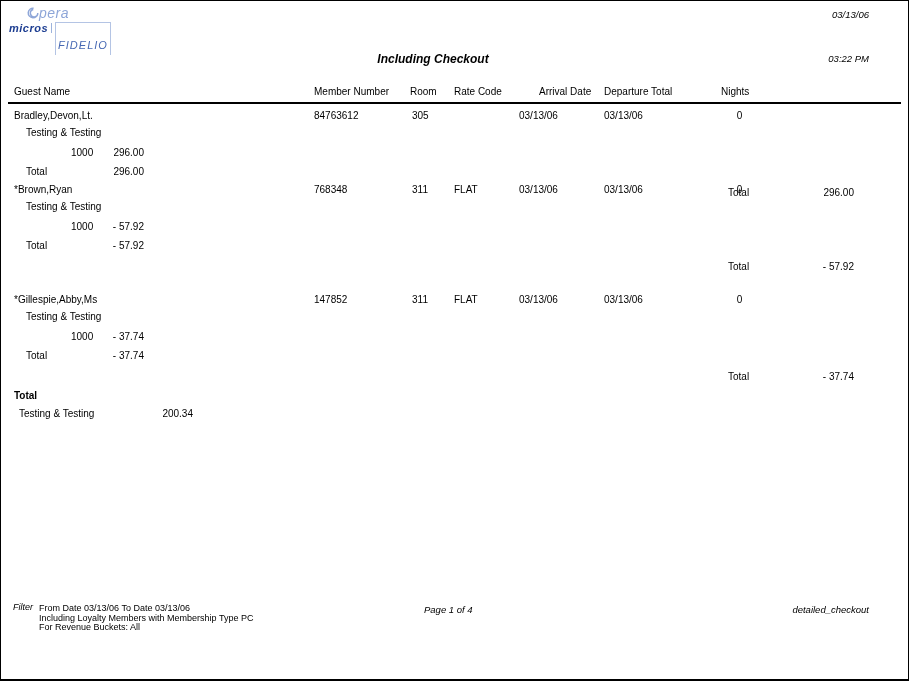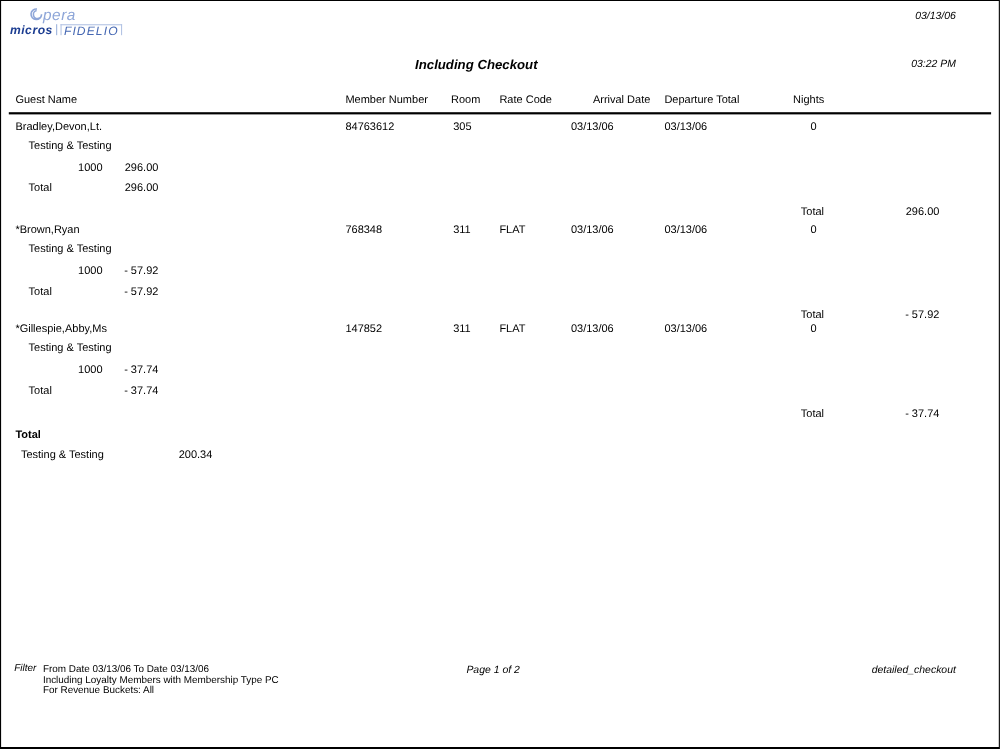--- a/index.html
+++ b/index.html
@@ -20,42 +20,42 @@
   .it  { font-style:italic; }
   .b   { font-weight:bold; }
 
   
   .logo { position:absolute; left:8px; top:5px;font-style:italic; }
   .logo-opera { margin-left:18px; font-size:14px; line-height:15px; color:#8ea6d8; letter-spacing:0.5px; }
   .logo-opera svg { vertical-align:-1px; }
   .logo-mf { font-size:11px; line-height:12px; margin-top:1px; }
   .micros { color:#1c3d91; font-weight:bold; letter-spacing:0.5px; }
   .mf-sep { display:inline-block; width:1px; height:10px; background:#9db3dc; margin:0 3px; vertical-align:-1px; }
-  .fidelio { display:inline-block; color:#4668b3; letter-spacing:1px; border:1px solid #b4c4e4; border-bottom:none; padding:0 2px; height:10px; overflow:hidden; vertical-align:top;text-align:right; }
+  .fidelio { display:inline-block; color:#4668b3; letter-spacing:1px; border:1px solid #b4c4e4; border-bottom:none; padding:16px 2px; height:10px; overflow:hidden; vertical-align:top;text-align:right; }
 
   
   .hotel-name   { left:0; top:7px;  width:864px; text-align:center; font-size:11.5px; }
   .report-title { left:0; top:51px; width:864px; text-align:center; font-size:12px; }
   .report-date  { right:39px; top:8px; }
   .report-time  { right:39px; top:52px; }
 
   
   .col-h { top:85px; }
   .ch-guest  { left:13px; }
   .ch-member { left:313px; }
   .ch-room   { left:409px; }
   .ch-rate   { left:453px; }
   .ch-arr    { left:518px;margin-left:20px; }
   .ch-dep    { left:603px; }
   .ch-nights { left:720px; }
   .header-rule { position:absolute; left:7px; right:7px; top:101px; height:2px; background:#000; }
 
   
   .guest-block { position:absolute; left:0; width:100%; height:92px; }
-  .gb-0 { top:106px; } .gb-1 { top:200px; } .gb-2 { top:290px;padding-left:41px; }
+  .gb-0 { top:106px; } .gb-1 { top:180px; } .gb-2 { top:290px;padding-left:41px; }
   .g-name   { left:13px;  top:3px; }
   .g-member { left:313px; top:3px; }
   .g-room   { left:411px; top:3px; }
   .g-rate   { left:453px; top:3px; }
   .g-arr    { left:518px; top:3px; }
   .g-dep    { left:603px; top:3px; }
   .g-nights { left:720px; top:3px; width:37px; text-align:center; }
   .g-bucket { left:25px;  top:20px; }
   .g-code   { left:25px;  top:40px;margin-left:45px; }
   .g-amt1   { left:90px;  top:40px; width:53px; text-align:right; }
@@ -154,16 +154,16 @@
   <div class="abs grand-label t10 b">Total</div>
   <div class="abs grand-bucket t10">Testing &amp; Testing</div>
   <div class="abs grand-amt t10">200.34</div>
 
   <div class="abs filter-label t9 it">Filter</div>
   <div class="filter-lines t9">
     <div>From Date 03/13/06 To Date 03/13/06</div>
     <div>Including Loyalty Members with Membership Type PC</div>
     <div>For Revenue Buckets: All</div>
   </div>
-  <div class="abs page-info t95 it">Page 1 of 2</div>
+  <div class="abs page-info t95 it">Page 1 of 4</div>
   <div class="abs report-file t95 it">detailed_checkout</div>
 
 </div>
 
 </body></html>

